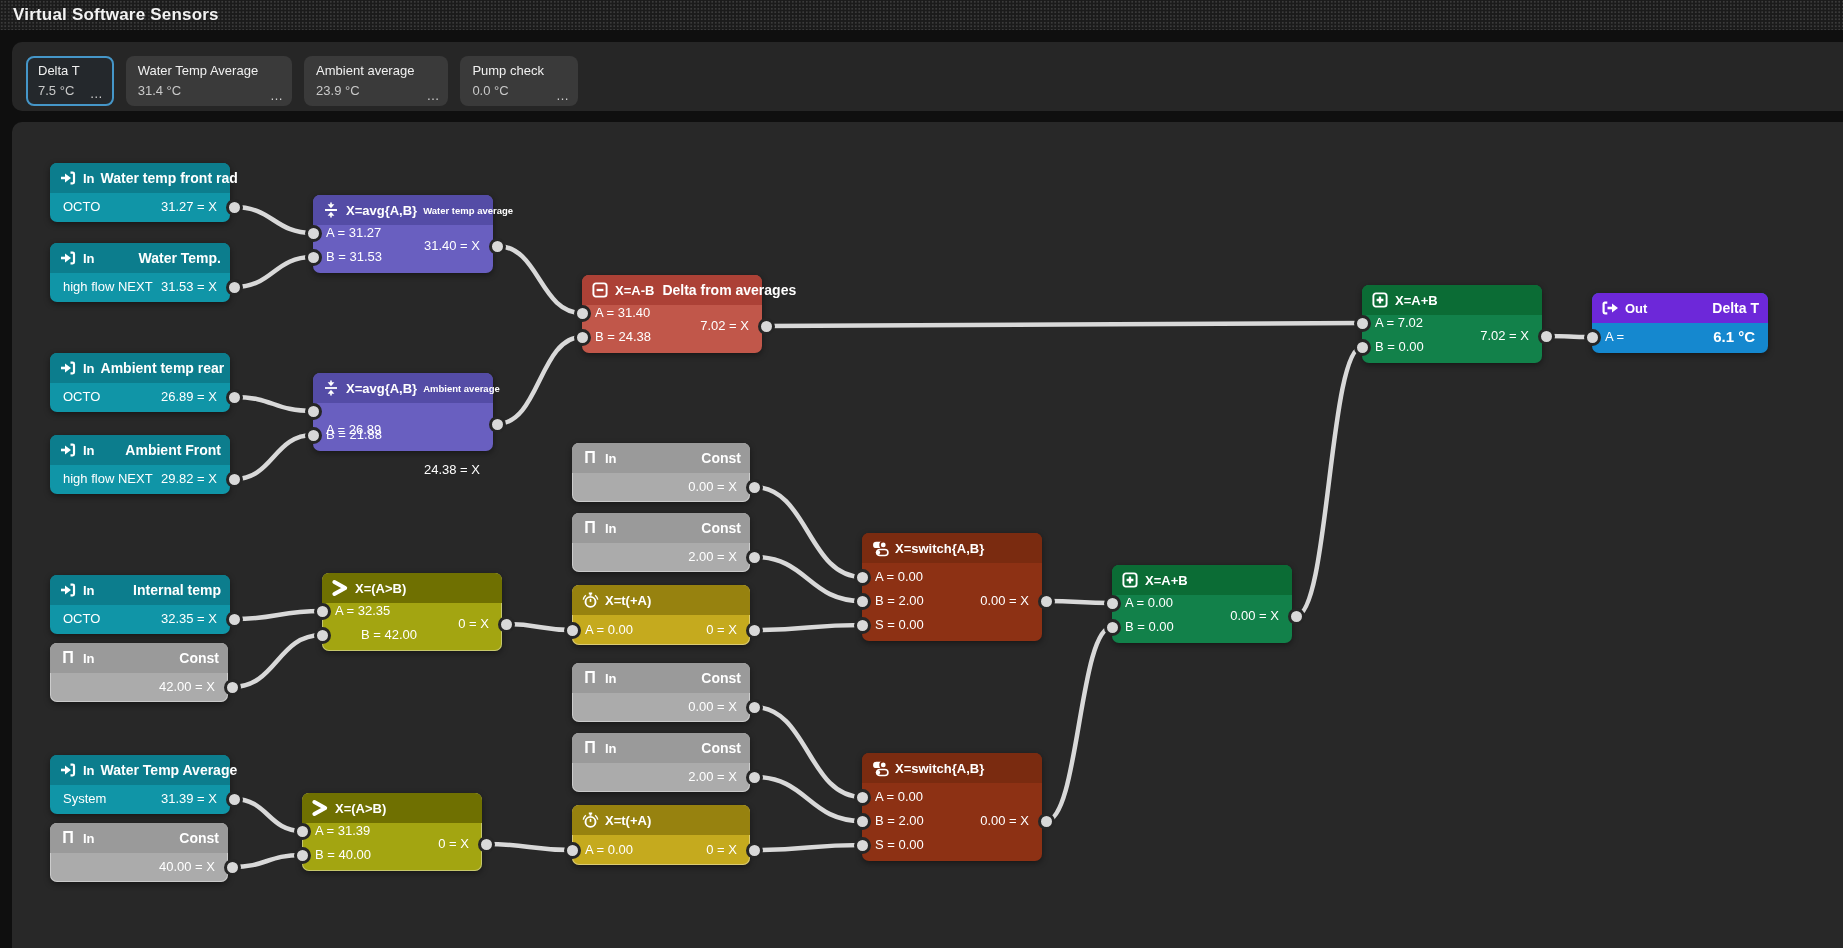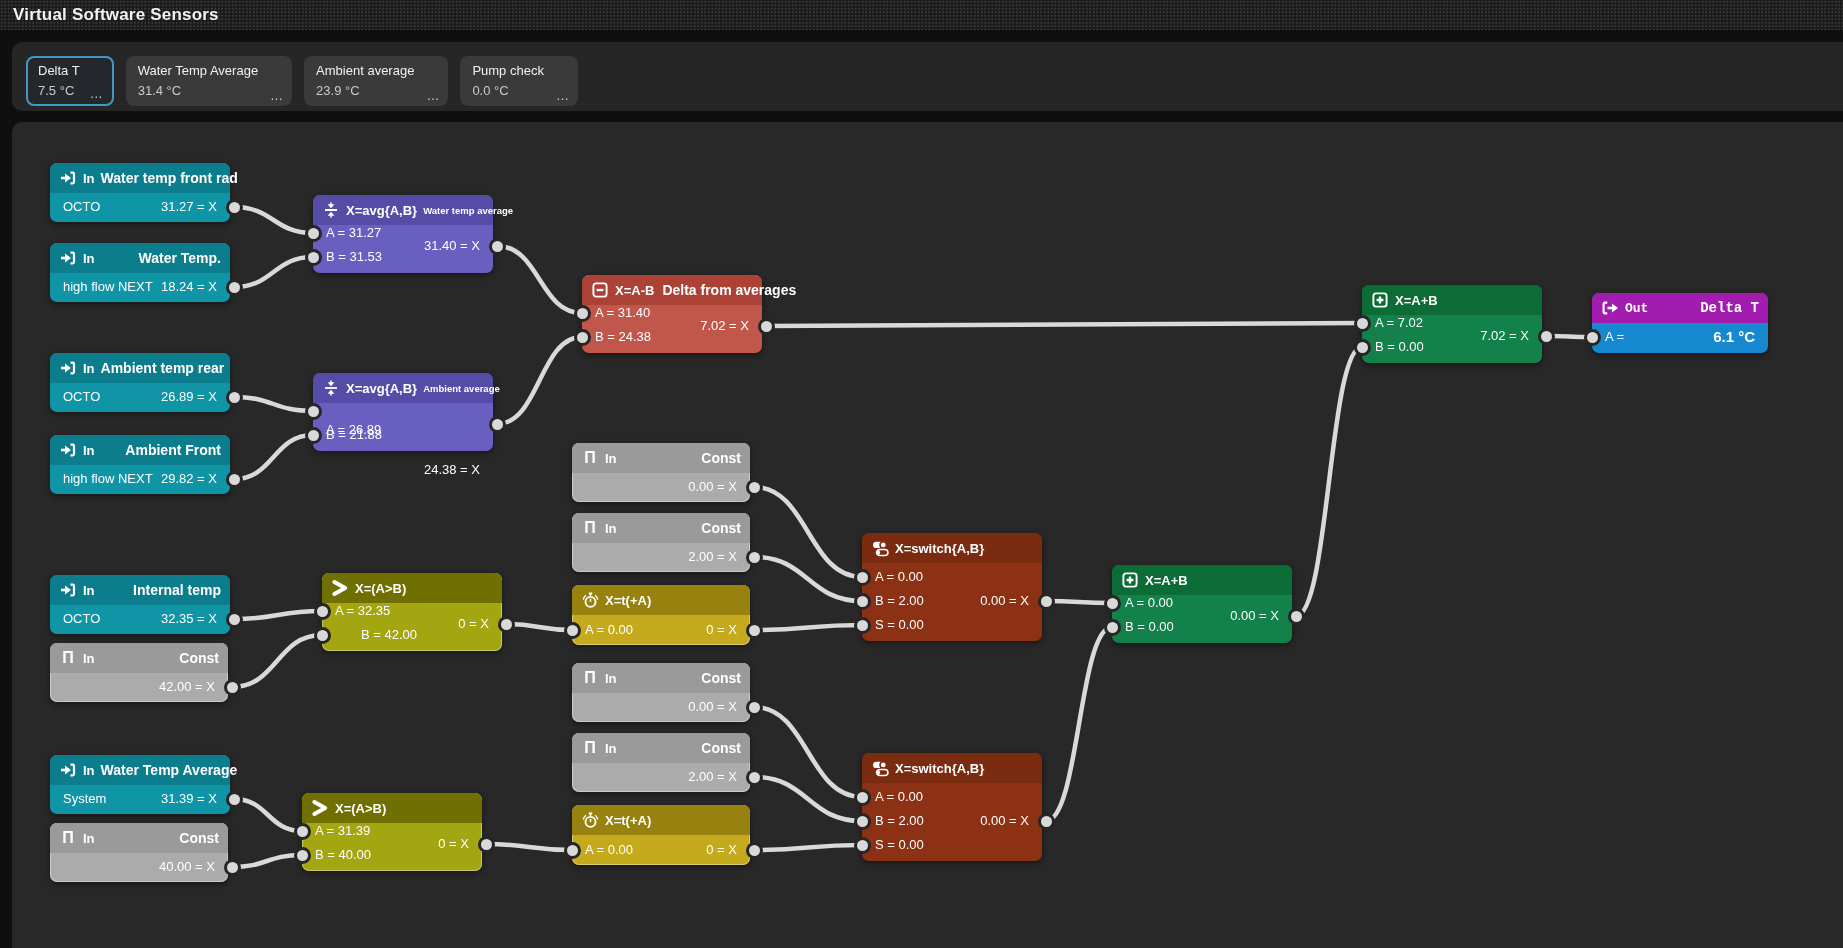--- a/index.html
+++ b/index.html
@@ -125,21 +125,21 @@
               <path d="M1 8h6" stroke="#fff" stroke-width="2.6"></path>
               <path d="M5 3.5 11 8 5 12.5z" fill="#fff"></path>
               <path d="M10.5 2.6h2.2a1.3 1.3 0 0 1 1.3 1.3v8.2a1.3 1.3 0 0 1-1.3 1.3h-2.2" fill="none" stroke="#fff" stroke-width="2.2"></path>
             </svg>
           </span>
           <span class="lbl">In</span>
           <span class="nm">Water Temp.</span>
         </div>
         <div class="row" style="top: 35px;">
           <span>high flow NEXT</span>
-          <span class="r">18.24 = X</span>
+          <span class="r">31.53 = X</span>
         </div>
         <div class="port" style="left: 175.5px; top: 35.5px;"></div>
       </div>
       <div class="node" style="left: 38px; top: 231px; width: 180px; height: 59px; background: rgb(16, 149, 167);">
         <div class="hd" style="background: rgb(12, 125, 141);">
           <span class="ic">
             <svg class="icsvg" width="18" height="16" viewBox="0 0 16 16">
               <path d="M1 8h6" stroke="#fff" stroke-width="2.6"></path>
               <path d="M5 3.5 11 8 5 12.5z" fill="#fff"></path>
               <path d="M10.5 2.6h2.2a1.3 1.3 0 0 1 1.3 1.3v8.2a1.3 1.3 0 0 1-1.3 1.3h-2.2" fill="none" stroke="#fff" stroke-width="2.2"></path>
@@ -544,21 +544,21 @@
         <div class="row" style="top: 53px;">
           <span>B = 0.00</span>
         </div>
         <div class="port" style="left: -8.5px; top: 53.5px;"></div>
         <div class="row" style="top: 42px;">
           <span class="r">0.00 = X</span>
         </div>
         <div class="port" style="left: 175.5px; top: 42.5px;"></div>
       </div>
       <div class="node" style="left: 1580px; top: 171px; width: 176px; height: 60px; background: rgb(21, 136, 207);">
-        <div class="hd" style="background: #a21caf; font-family: Liberation Mono, monospace;">
+        <div class="hd" style="background: #6d28d9;">
           <span class="ic">
             <svg class="icsvg" width="18" height="16" viewBox="0 0 17 16">
               <path d="M5.8 2.6H3.4a1.3 1.3 0 0 0-1.3 1.3v8.2a1.3 1.3 0 0 0 1.3 1.3h2.4" fill="none" stroke="#fff" stroke-width="2.2"></path>
               <path d="M6 8h6" stroke="#fff" stroke-width="2.6"></path>
               <path d="M10.5 3.5 16.5 8l-6 4.5z" fill="#fff"></path>
             </svg>
           </span>
           <span class="lbl">Out</span>
           <span class="nm">Delta T</span>
         </div>

